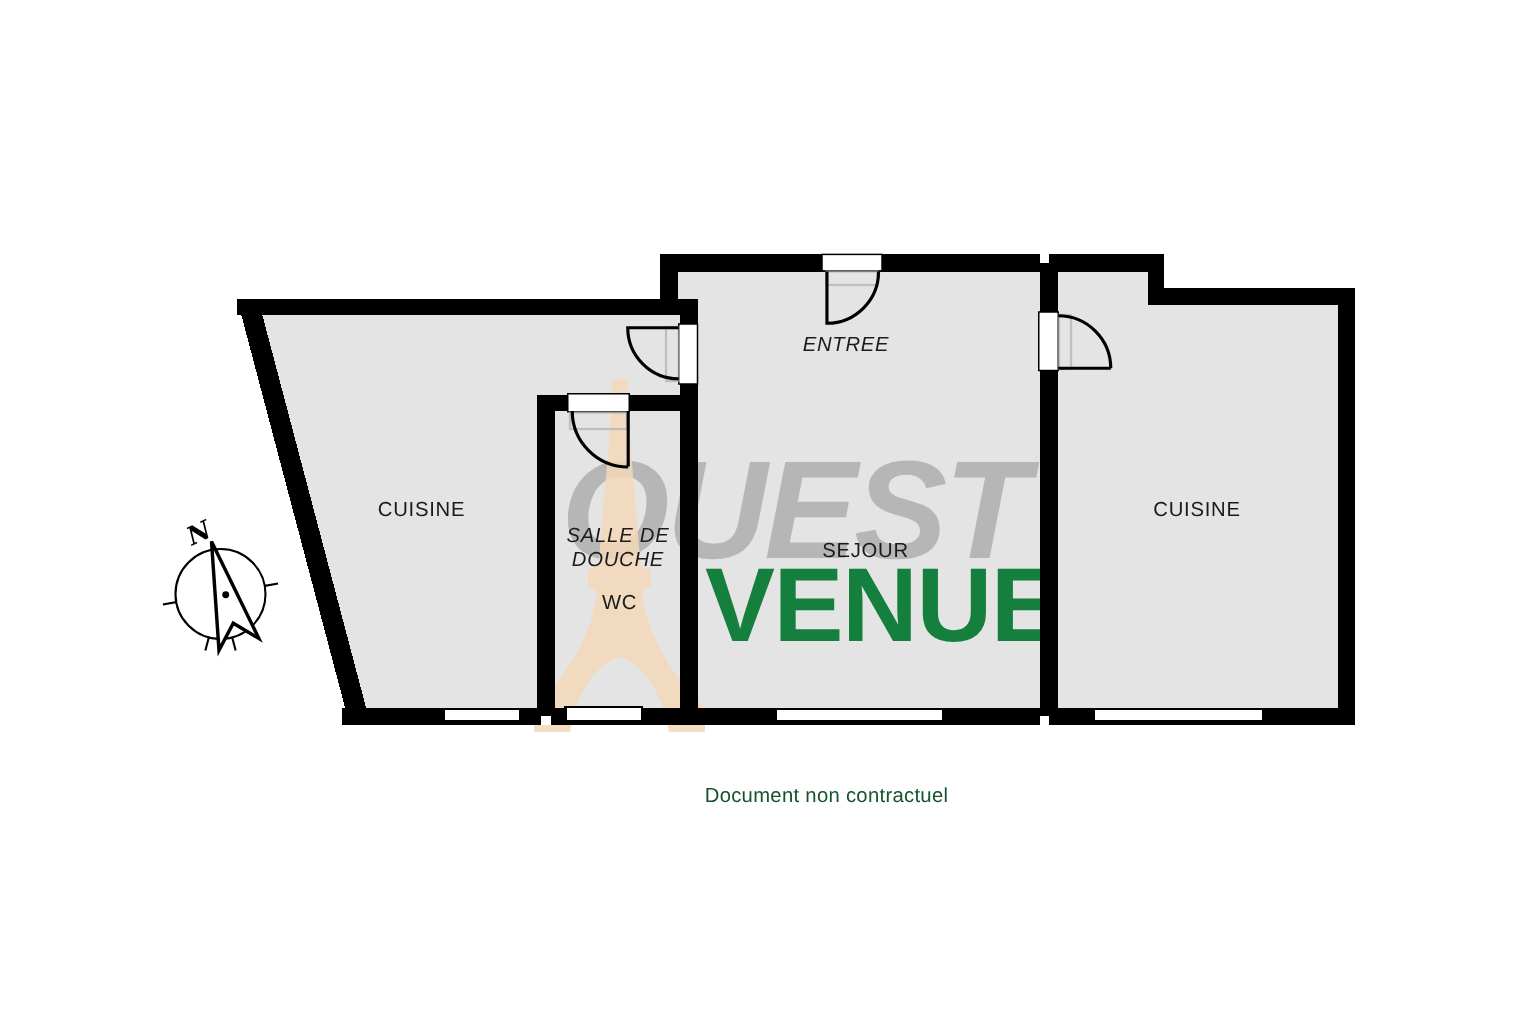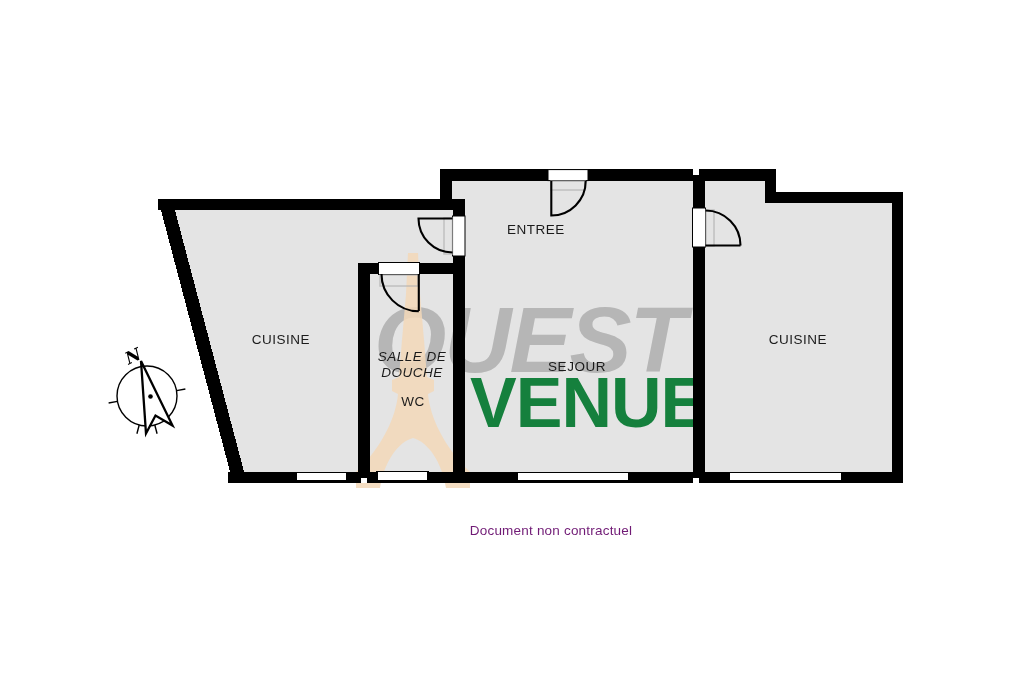--- a/index.html
+++ b/index.html
@@ -11,27 +11,27 @@
   .wm-ouest{left:374px;top:294px;font-size:93px;letter-spacing:-2px;color:#b6b6b6;font-style:italic;}
   .wm-venue{left:470px;top:368px;font-size:70px;letter-spacing:-1px;color:#15803d;}
   .wm-tower{position:absolute;left:354px;top:252px;width:118px;height:240px;}
   
   .room-label{position:absolute;transform:translate(-50%,-50%);color:#1b1b1b;
               font-size:13.5px;letter-spacing:.5px;text-align:center;white-space:pre-line;
               line-height:1.18;}
   .lbl-cuisine{left:281px;top:340px;}
   .lbl-sdb{left:412px;top:365px;font-style:italic;}
   .lbl-wc{left:413px;top:402px;}
-  .lbl-entree{left:536px;top:230px;}
+  .lbl-entree{left:564px;top:230px;font-style:italic;}
   .lbl-sejour{left:577px;top:343px;margin-top:24px;}
   .lbl-chambre{left:798px;top:340px;}
   .compass-n{position:absolute;left:133px;top:356px;transform:translate(-50%,-50%) rotate(-25deg);
              font-family:"DejaVu Serif",serif;font-style:italic;font-weight:bold;font-size:17px;color:#000;}
   .footer-text{position:absolute;left:551px;top:530px;transform:translate(-50%,-50%);
-               font-size:13.5px;letter-spacing:.2px;color:#701a75;white-space:nowrap;}
+               font-size:13.5px;letter-spacing:.2px;color:#14532d;white-space:nowrap;}
 </style>
 </head>
 <body>
 
 <div class="canvas">
 
   <svg class="layer" viewBox="0 0 1024 682">
     <polygon fill="#e4e4e4" points="165,204 462,204 462,270 368,270 368,478 238,478"></polygon>
     <rect fill="#e4e4e4" x="362" y="266" width="100" height="214"></rect>
     <rect fill="#e4e4e4" x="446" y="172" width="254" height="308"></rect>

